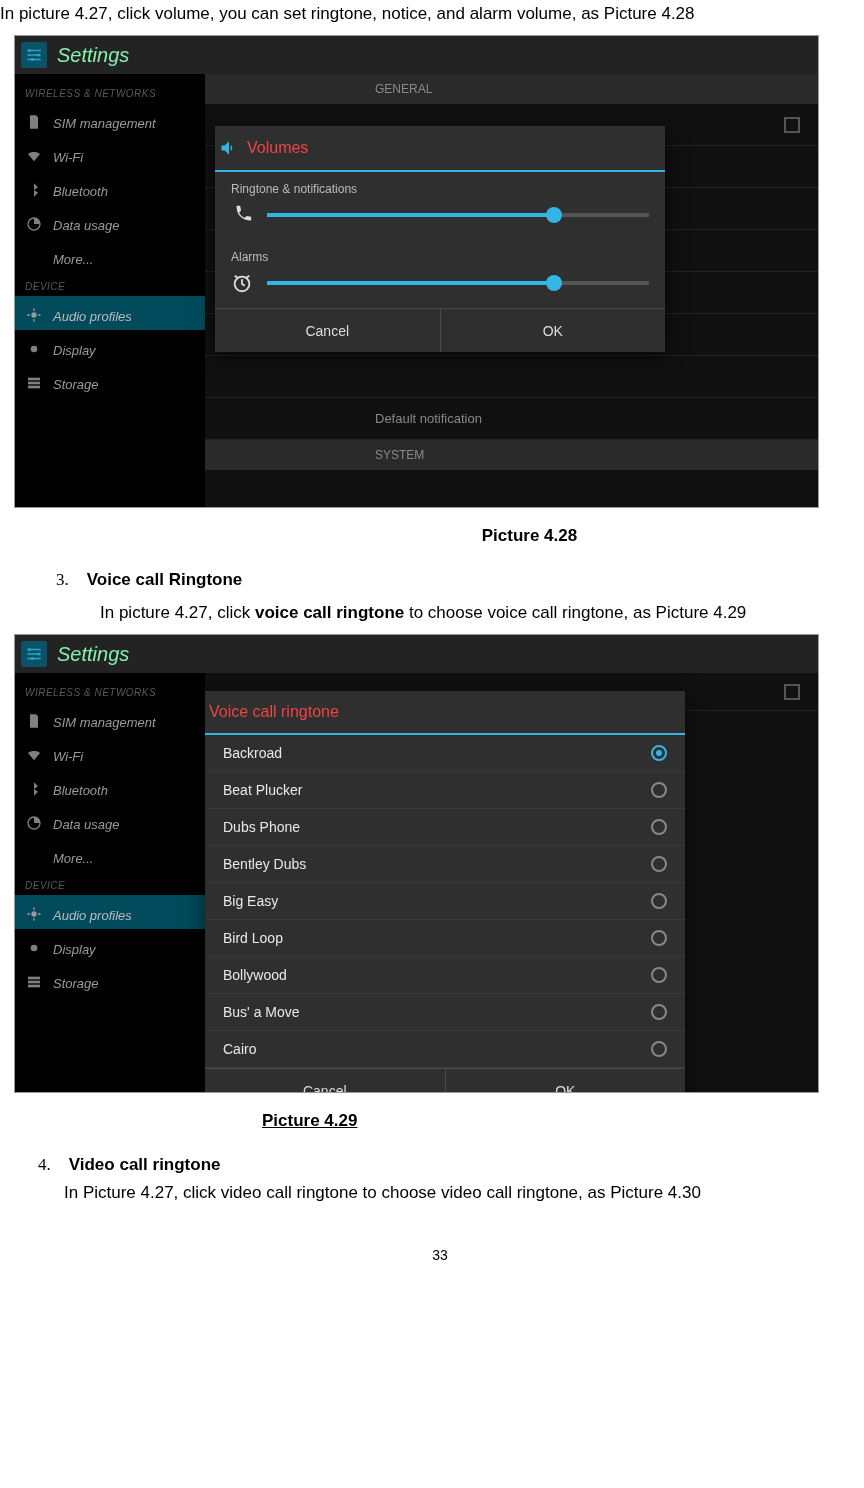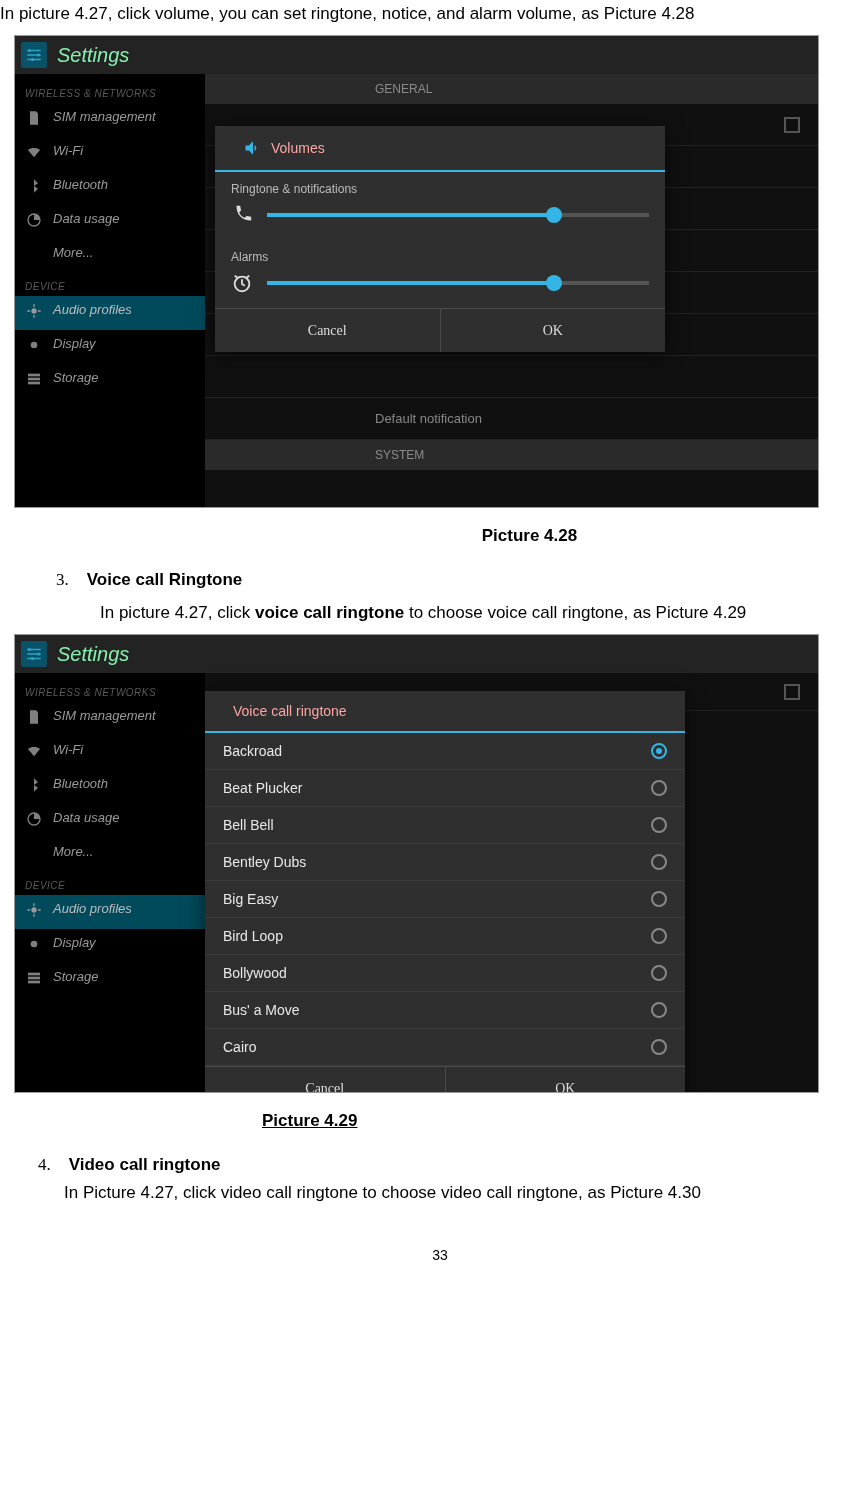--- a/index.html
+++ b/index.html
@@ -39,21 +39,21 @@
   }
   .settings-icon svg { width:18px; height:18px; }
   .topbar-title { color:#86efac; font-size:20px;font-style:italic; }
 
   .sidebar {
     position:absolute; left:0; top:38px; bottom:0; width:190px;
     background:#000; padding-top:6px;font-style:italic;
   }
   .sb-header { color:#5a5a5a; font-size:10px; padding:8px 10px 4px 10px; letter-spacing:0.5px;}
   .sb-item {
-    display:flex; align-items:flex-start; gap:10px; padding:6px 10px;
+    display:flex; align-items:flex-end; gap:10px; padding:6px 10px;
     color:#9a9a9a; font-size:13px; height:34px;
   }
   .sb-item.selected { background:#004a5c; color:#bdbdbd; }
   .sb-icon { width:18px; height:18px; display:flex; align-items:center; justify-content:center; color:#808080;}
   .sb-icon svg { width:16px; height:16px; fill:#808080; }
   .sb-item.selected .sb-icon svg { fill:#9a9a9a; }
 
   .main-pane {
     position:absolute; left:190px; right:0; top:38px; bottom:0;
     background:#101010;
@@ -65,22 +65,22 @@
   .mp-row {
     height:42px; border-bottom:1px solid #222; color:#888;
     display:flex; align-items:center; padding-left:170px; font-size:13px;
   }
   .mp-toggle { margin-left:auto; margin-right:18px; width:16px; height:16px; border:2px solid #555;}
 
   
   .dialog {
     position:absolute; background:#2f2f2f; box-shadow:0 4px 18px rgba(0,0,0,0.6);
   }
-  .dlg-title { display:flex; align-items:center; gap:8px; padding:12px 28px; color:#fca5a5; font-size:14px; border-bottom:2px solid #33b5e5;}
-  .dlg-buttons { display:flex; height:44px; border-top:1px solid #4a4a4a;font-family:Liberation Serif, serif;}
+  .dlg-title { display:flex; align-items:center; gap:8px; padding:12px 4px; color:#ef4444; font-size:16px; border-bottom:2px solid #33b5e5;}
+  .dlg-buttons { display:flex; height:44px; border-top:1px solid #4a4a4a;}
   .dlg-btn { flex:1; display:flex; align-items:center; justify-content:center; color:#ddd; font-size:14px;}
   .dlg-btn + .dlg-btn { border-left:1px solid #4a4a4a; }
 
   
   .vol-dialog { left:200px; top:90px; width:450px; }
   .vol-section-label { color:#bbb; font-size:12px; padding:10px 16px 4px;}
   .vol-row { display:flex; align-items:center; gap:14px; padding:4px 16px 14px;}
   .vol-row .micon { width:22px; height:22px; }
   .vol-row .micon svg { width:22px; height:22px; fill:#ddd;}
   .slider {
@@ -350,21 +350,21 @@
     <div class="ring-list" id="ring-list">
           <div class="ring-item">
             <span>Backroad</span>
             <span class="radio selected"></span>
           </div>
           <div class="ring-item">
             <span>Beat Plucker</span>
             <span class="radio"></span>
           </div>
           <div class="ring-item">
-            <span>Bell Bell</span>
+            <span>Dubs Phone</span>
             <span class="radio"></span>
           </div>
           <div class="ring-item">
             <span>Bentley Dubs</span>
             <span class="radio"></span>
           </div>
           <div class="ring-item">
             <span>Big Easy</span>
             <span class="radio"></span>
           </div>

